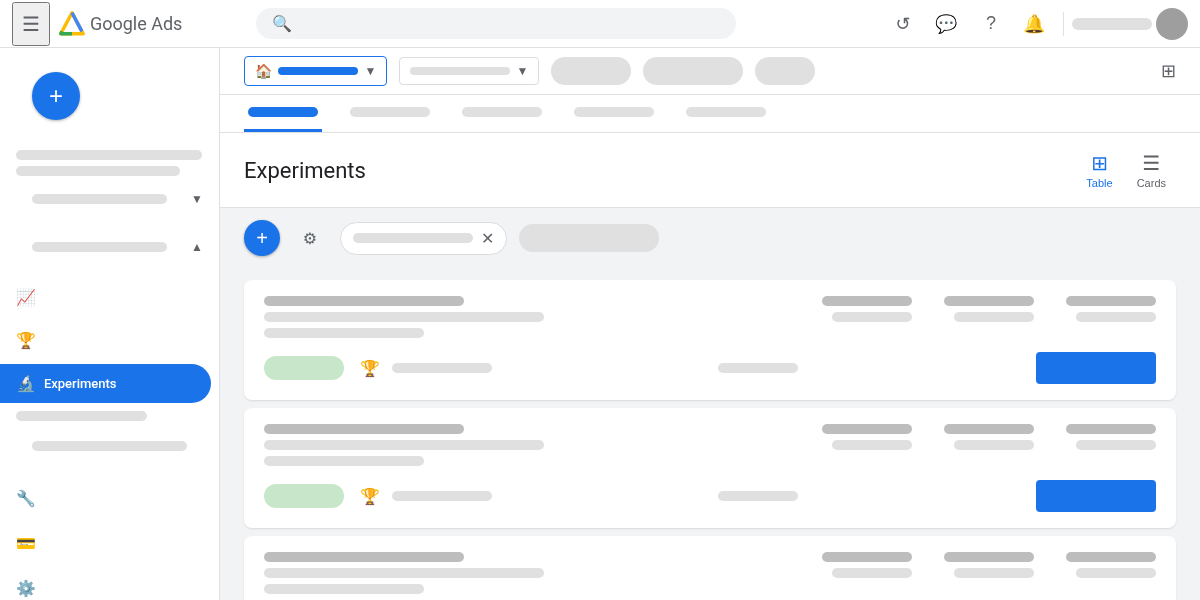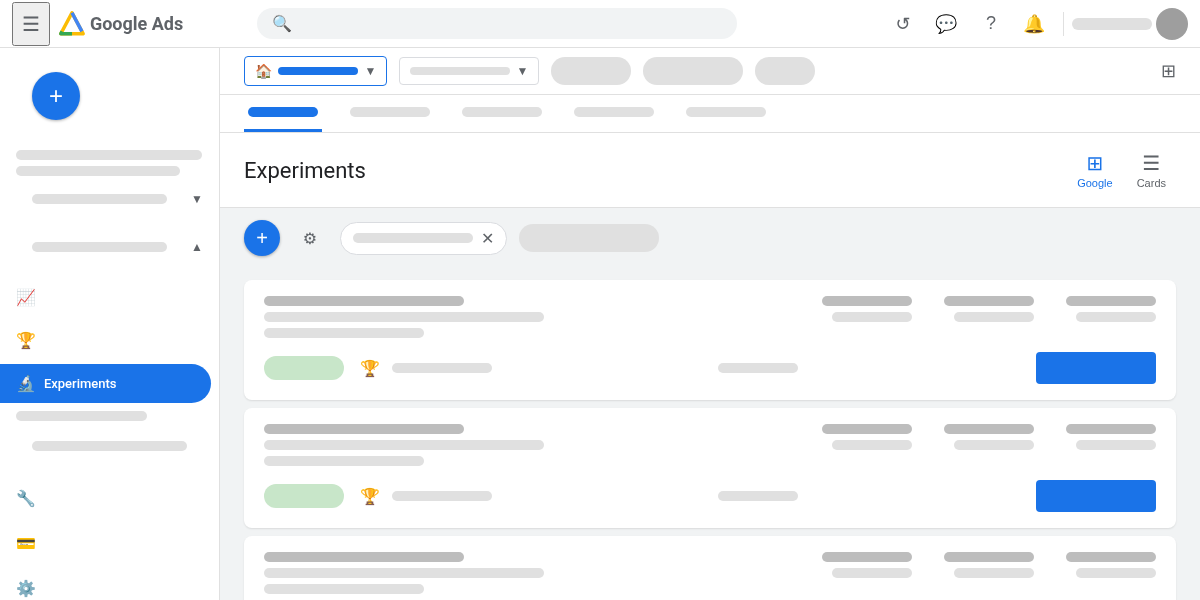--- a/index.html
+++ b/index.html
@@ -13,21 +13,21 @@
       align-items: center;
       padding: 0 12px;
       border-bottom: 1px solid #e0e0e0;
       flex-shrink: 0;
       z-index: 10;
     }
     .header-left { display: flex; align-items: center; gap: 8px; }
     .hamburger-icon { color: #5f6368; cursor: pointer; font-size: 20px; padding: 8px; }
     .google-ads-logo { display: flex; align-items: center; gap: 4px; }
     .logo-triangle { width: 28px; height: 28px; }
-    .logo-text { font-size: 18px; color: #5f6368; font-weight: 700; }
+    .logo-text { font-size: 18px; color: #5f6368; font-weight: 400; }
 
     .search-bar {
       flex: 1;
       max-width: 480px;
       margin: 0 auto;
       display: flex;
       align-items: center;
       background: #f1f3f4;
       border-radius: 24px;
       padding: 6px 16px;
@@ -391,21 +391,21 @@
       <div class="tab-item">
         <div class="tab-placeholder"></div>
       </div>
     </div>
 
     <div class="page-header">
       <h1 class="page-title">Experiments</h1>
       <div class="view-toggles">
         <button class="view-toggle-btn active">
           <span class="view-toggle-icon">⊞</span>
-          <span class="view-toggle-label">Google</span>
+          <span class="view-toggle-label">Table</span>
         </button>
         <button class="view-toggle-btn">
           <span class="view-toggle-icon">☰</span>
           <span class="view-toggle-label">Cards</span>
         </button>
       </div>
     </div>
 
     <div class="filters-row">
       <button class="add-btn">+</button>

